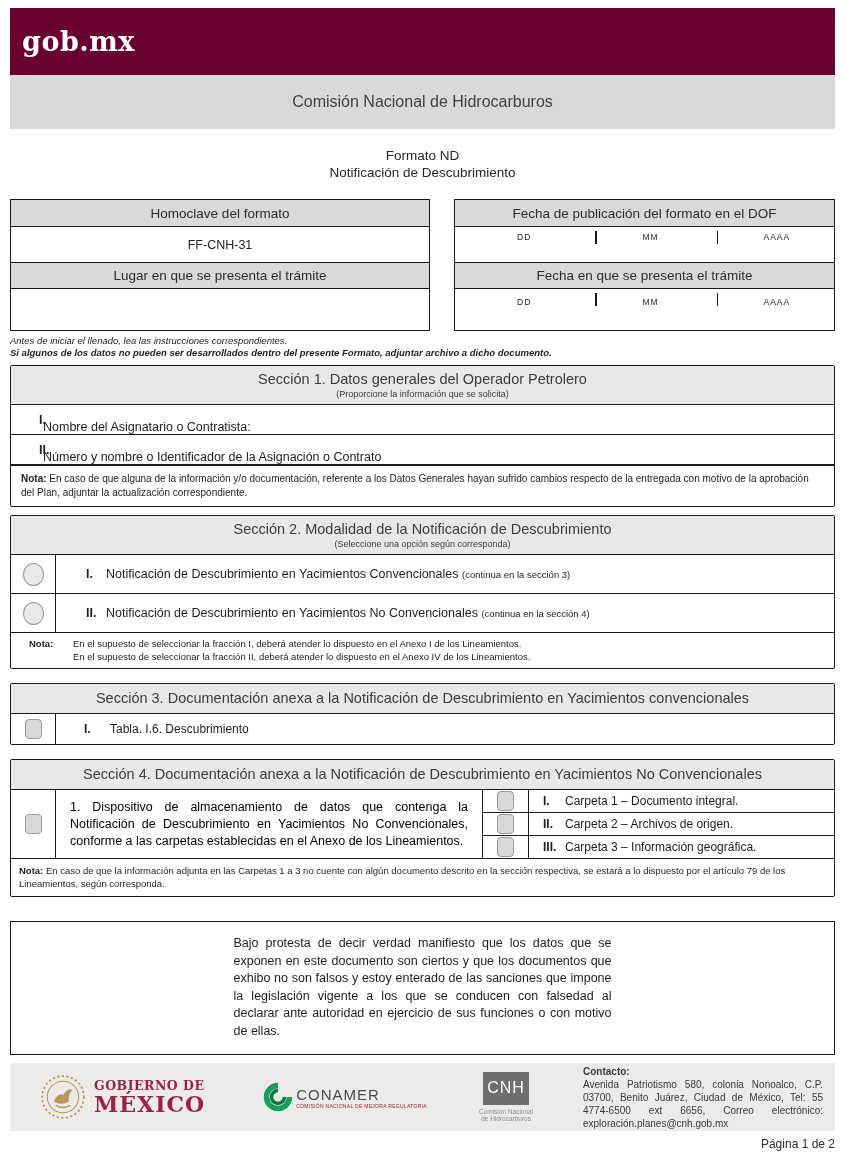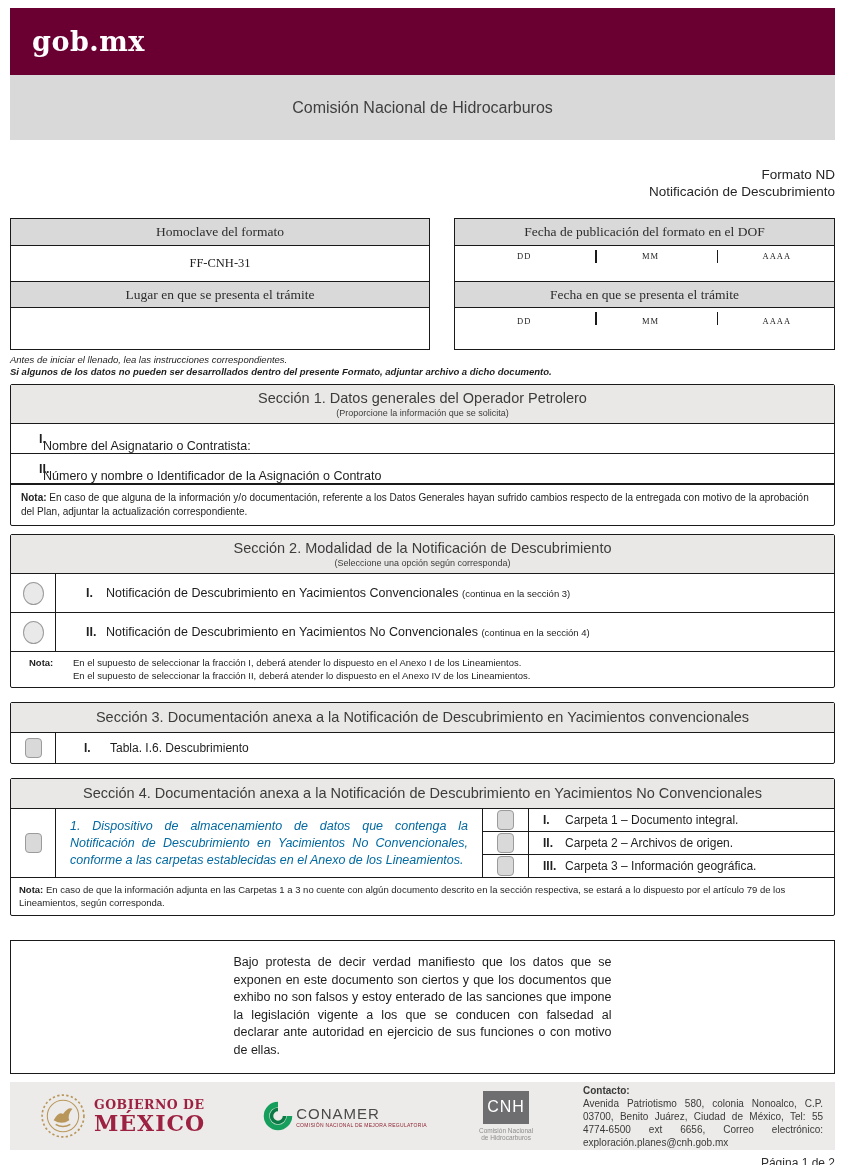--- a/index.html
+++ b/index.html
@@ -6,29 +6,29 @@
   html,body { width:845px; }
   body {
     height:1165px; background:#ffffff; overflow:hidden;
     font-family:"Liberation Sans", sans-serif; color:#1f1f1f;
     padding:8px 10px 0 10px;
   }
   
   .brandbar { height:67px; background:#6A0032; display:flex; align-items:center; }
   .brandbar .logo {
     font-family:"DejaVu Serif", serif; font-weight:bold; color:#ffffff;
-    font-size:27px; padding-left:22px; letter-spacing:0.5px;
-  }
-  .instbar { height:65px; background:#D9D9D9; display:flex; align-items:center; justify-content:center; }
+    font-size:27px; padding-left:12px; letter-spacing:0.5px;
+  }
+  .instbar { height:54px; background:#D9D9D9; display:flex; align-items:center; justify-content:center; }
   .instbar span { font-size:16px; color:#3f3f3f; }
   
-  .doc-title { margin-top:26px; text-align:right; font-size:13.5px; line-height:17px; color:#262626; }
+  .doc-title { margin-top:18px; text-align:center; font-size:13.5px; line-height:17px; color:#262626; }
   
   .meta-row { margin-top:18px; display:flex; justify-content:space-between; }
-  .meta-table { border:1.5px solid #1a1a1a;font-family:Liberation Serif, serif; }
+  .meta-table { border:1.5px solid #1a1a1a; }
   .meta-table.left  { width:420px; }
   .meta-table.right { width:381px; }
   .mt-head {
     background:#D9D9D9; height:27px; display:flex; align-items:center; justify-content:center;
     font-size:13.5px; color:#2d2d2d; border-bottom:1px solid #1a1a1a;
   }
   .mt-head.mid { border-top:1px solid #1a1a1a; }
   .mt-val { height:35px; display:flex; align-items:center; justify-content:center; font-size:12.5px; color:#222; }
   .mt-val.tall { height:41px; }
   .datecell { position:relative; display:flex; }
@@ -74,21 +74,21 @@
   .note-split { display:flex; padding:4px 8px 5px 0; }
   .note-split .nlab { width:62px; flex:none; text-align:left; padding-left:18px; font-weight:bold; font-size:9.5px; line-height:13px; }
   .note-split .nlines { font-size:9.5px; line-height:13px; color:#1d1d1d; }
   
   .s3-row { display:flex; align-items:center; height:30px; }
   .s3-row .num { font-weight:bold; font-size:12px; width:30px; padding-left:28px; flex:none; }
   .s3-row .txt { font-size:12px; color:#1d1d1d;padding-left:24px; }
   
   .s4-body { display:flex; align-items:stretch; }
   .s4-left { width:45px; flex:none; border-right:1px solid #1a1a1a; display:flex; align-items:center; justify-content:center; }
-  .s4-para { flex:1; padding:9px 14px 8px 14px; font-size:12.5px; line-height:17px; text-align:justify; color:#0369a1;font-style:italic; }
+  .s4-para { flex:1; padding:9px 14px 8px 14px; font-size:12.5px; line-height:17px; text-align:justify; color:#000000; }
   .s4-folders { width:352px; flex:none; border-left:1px solid #1a1a1a; display:flex; flex-direction:column; }
   .folder-row { flex:1; display:flex; align-items:center; border-bottom:1px solid #1a1a1a; }
   .folder-row:last-child { border-bottom:none; }
   .folder-row .ctl-cell { width:46px; }
   .folder-row .num { font-weight:bold; font-size:12px; width:36px; padding-left:14px; flex:none; }
   .folder-row .txt { font-size:12px; color:#1d1d1d; }
   .s4-note { border-top:1px solid #1a1a1a; padding:5px 8px 6px 8px; font-size:9.5px; line-height:13px; }
   
   .decl-box { border:1.5px solid #1a1a1a; margin-top:24px; padding:13px 0 14px 0; }
   .decl-box .inner { width:378px; margin:0 auto; font-size:12.5px; line-height:17.5px; text-align:justify; color:#1d1d1d; }

